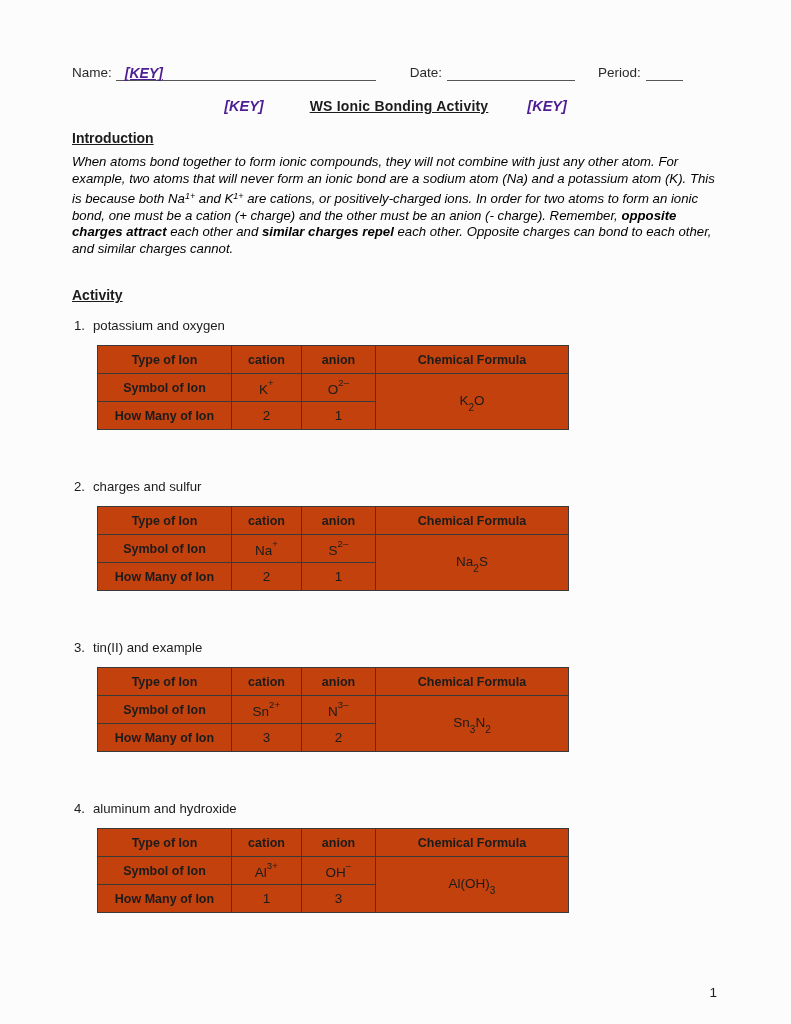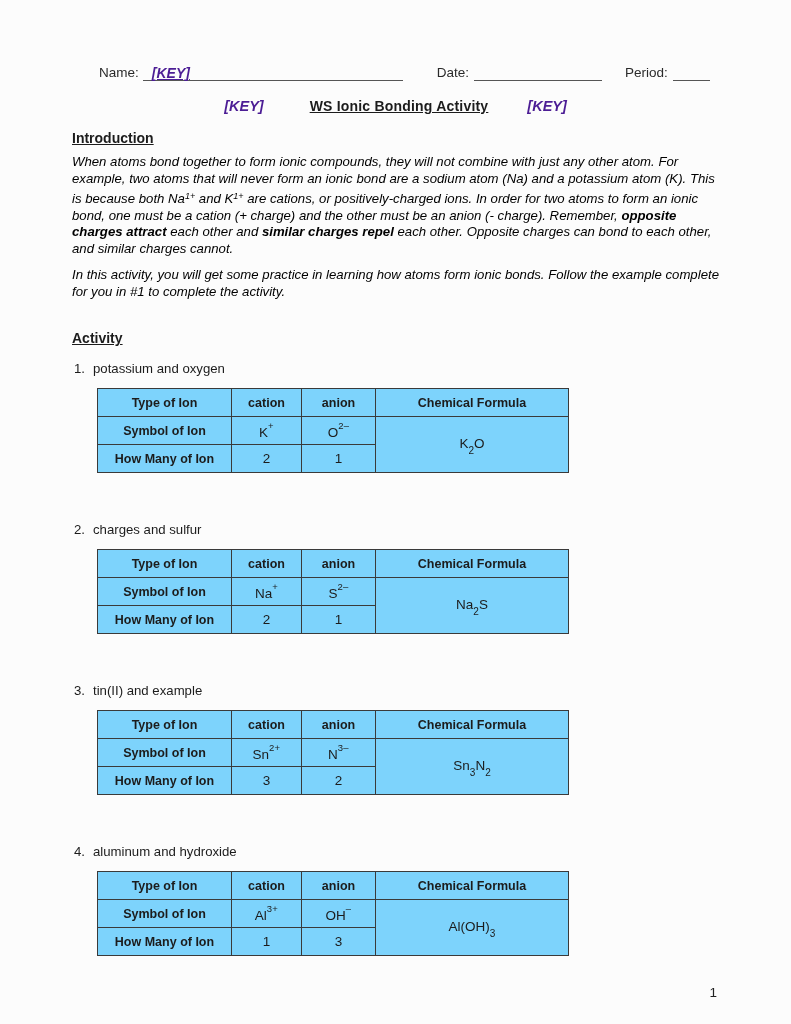--- a/index.html
+++ b/index.html
@@ -21,21 +21,21 @@
 
   
   .header-line {
     display: flex;
     align-items: flex-end;
     font-size: 13.5px;
     line-height: 16px;
     white-space: nowrap;
   }
   .hl-label { color: #2a2a2a; }
-  .name-label { margin-left: 27px; }
+  .name-label { }
   .blank {
     display: inline-block;
     border-bottom: 1.4px solid #555;
     height: 16px;
     vertical-align: baseline;
   }
   .name-blank  { width: 260px; margin-left: 4px; }
   .date-label  { margin-left: 34px; }
   .date-blank  { width: 128px; margin-left: 5px; }
   .period-label{ margin-left: 23px; text-align: center; }
@@ -103,21 +103,21 @@
     border-collapse: collapse;
     margin: 11px 0 0 25px;
     table-layout: fixed;
     width: 471px;
   }
   .ion-table th, .ion-table td {
     border: 1.5px solid #3a3a3a;
     height: 28px;
     text-align: center;
     vertical-align: middle;
-    background: #7dd3fc;
+    background: #c2410c;
   }
   .ion-table th { font-size: 12.5px; font-weight: bold; }
   .ion-table td { font-size: 13.5px; }
   .col-type    { width: 134px; }
   .col-cation  { width: 70px; }
   .col-anion   { width: 74px; }
   .col-formula { width: 193px; }
   .ion-table sup { font-size: 9.5px; position: relative; top: -2px; letter-spacing: 0.3px; }
   .ion-table sub { font-size: 10px;  position: relative; top: 2px; }
 
@@ -144,21 +144,20 @@
       <span class="hl-label period-label">Period:</span>
       <span class="blank period-blank"></span>
     </div>
 
     <div class="title-line">
       <span class="key-red title-key-left">[KEY]</span><span class="doc-title">WS Ionic Bonding Activity</span><span class="key-red title-key-right">[KEY]</span>
     </div>
 
     <div class="sect-heading intro-heading">Introduction</div>
     <p class="para para-1"><span>When atoms bond together to form ionic compounds, they will not combine with just any other atom. For example, two atoms that will never form an ionic bond are a sodium atom (Na) and a potassium atom (K). This is because both Na</span><sup>1+</sup><span> and K</span><sup>1+</sup><span> are cations, or positively-charged ions. In order for two atoms to form an ionic bond, one must be a cation (+ charge) and the other must be an anion (- charge). Remember, </span><span style="font-weight: bold;">opposite charges attract</span><span> each other and </span><span style="font-weight: bold;">similar charges repel</span><span> each other. Opposite charges can bond to each other, and similar charges cannot.</span></p>
-    <p class="para para-2">In this activity, you will get some practice in learning how atoms form ionic bonds. Follow the example complete for you in #1 to complete the activity.</p>
 
     <div class="sect-heading activity-heading">Activity</div>
 
     <section class="problem problem-1">
       <div class="problem-title">
         <span class="prob-num">1.</span>
         <span class="prob-name">potassium and oxygen</span>
       </div>
       <table class="ion-table">
         <tbody>

